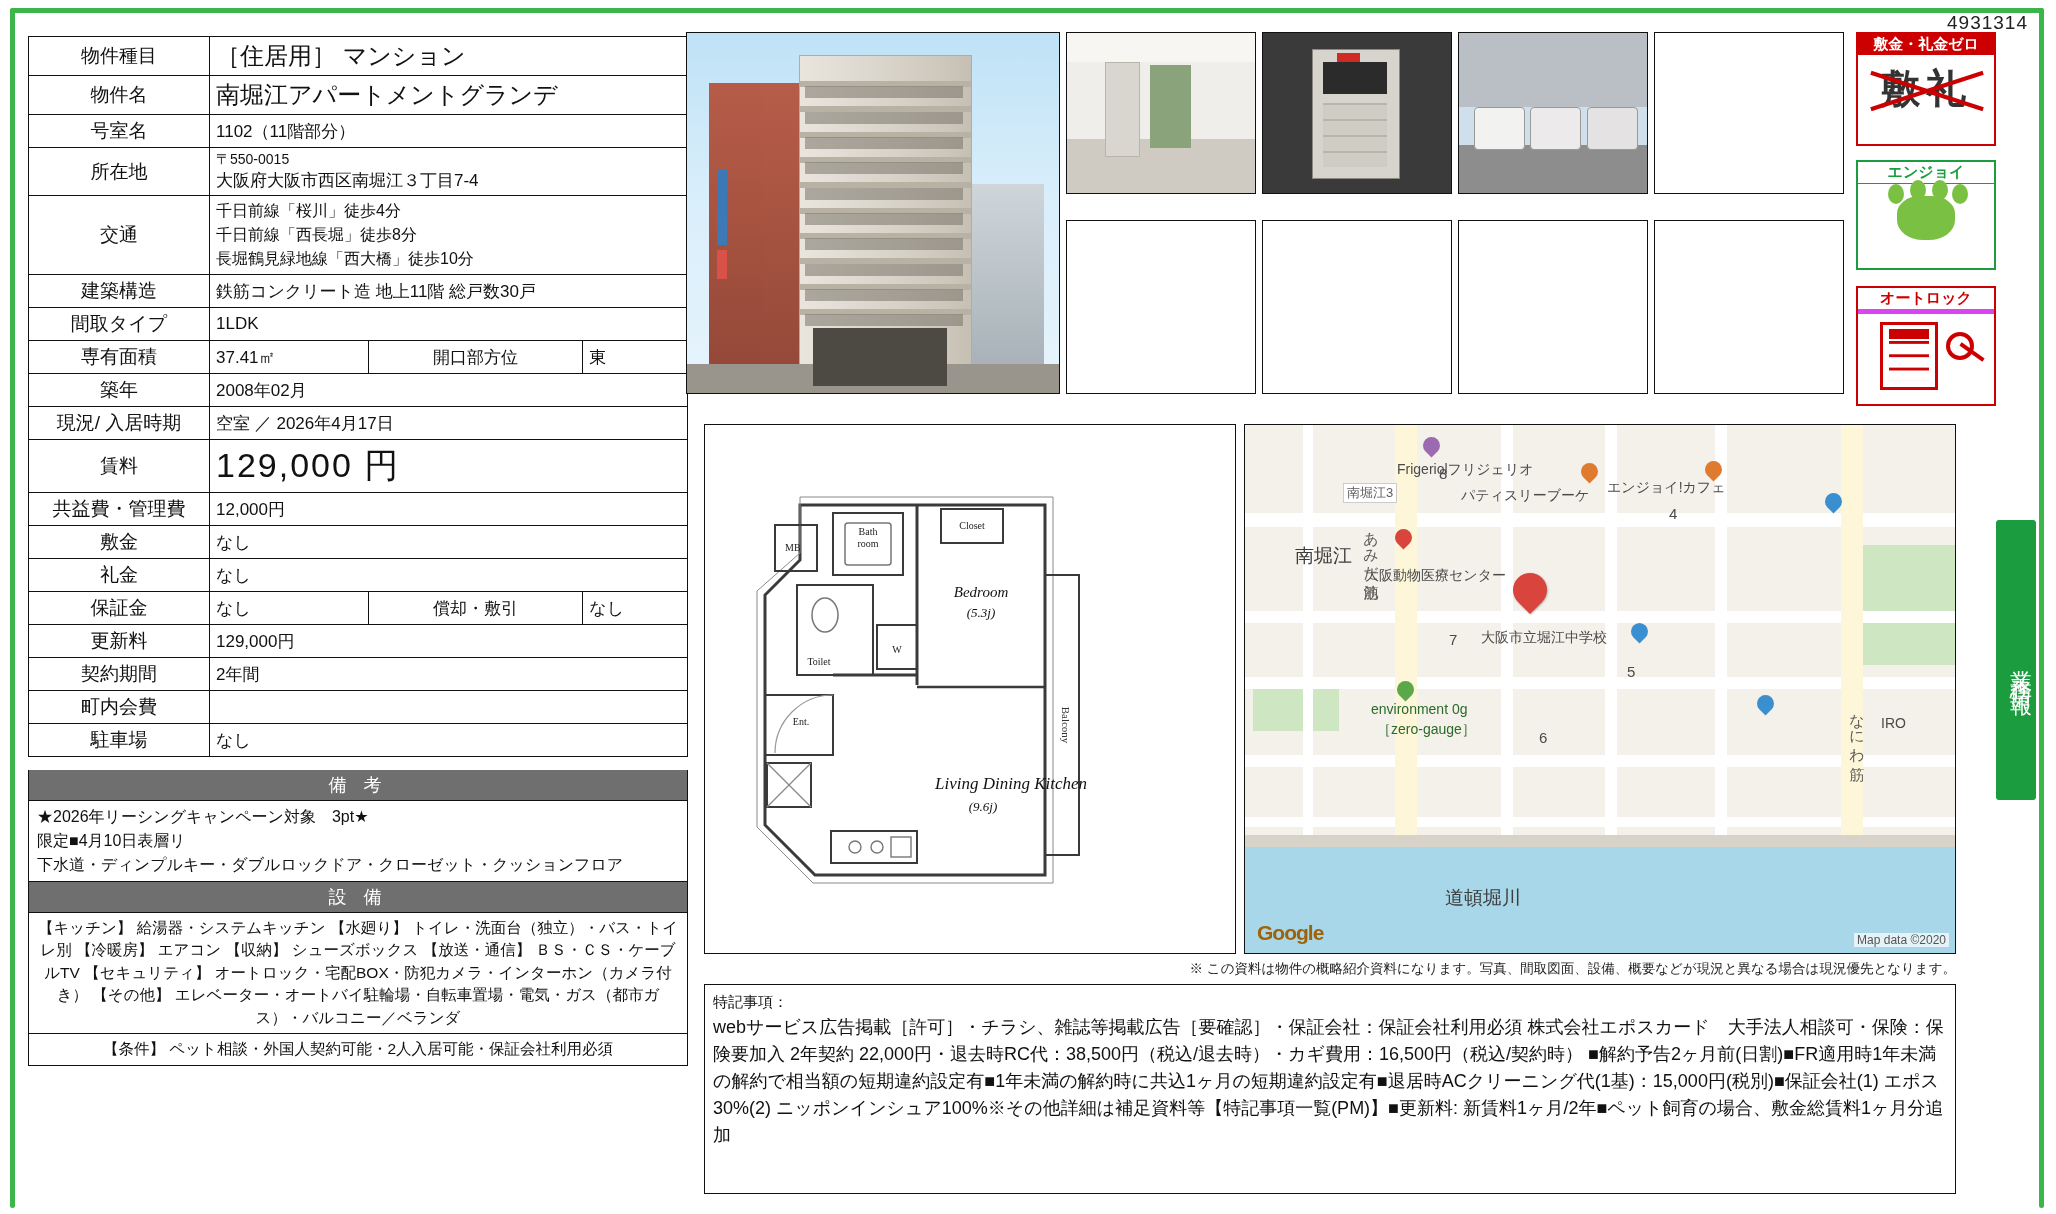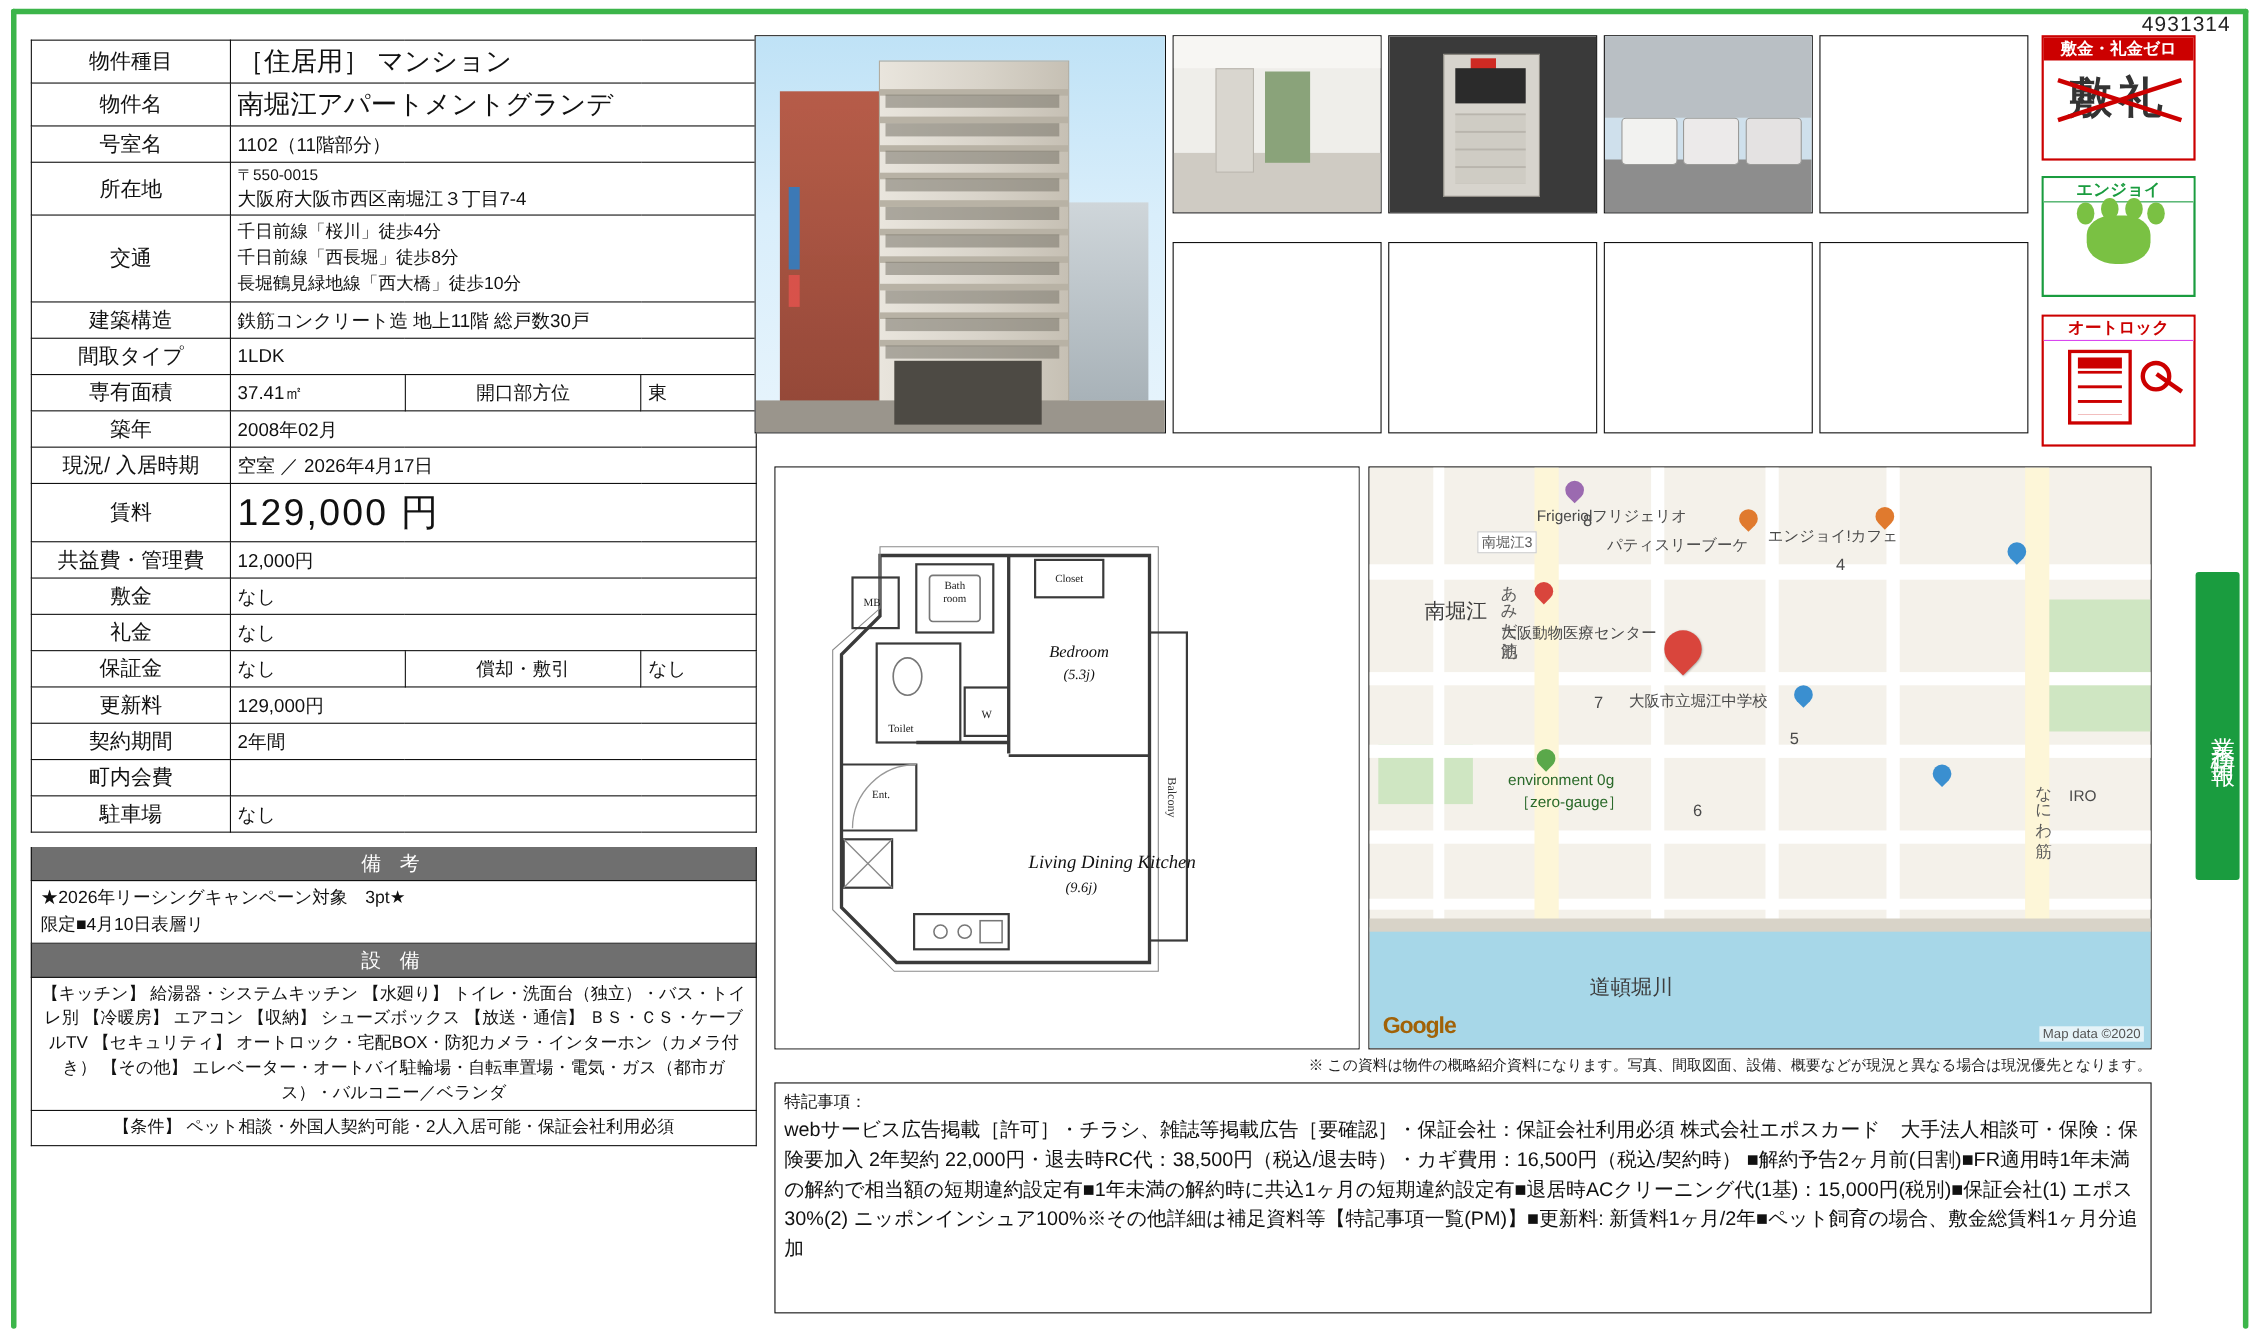--- a/index.html
+++ b/index.html
@@ -231,21 +231,21 @@
     font-size: 15px;
     font-weight: bold;
     padding: 1px 0;
     color: #fff;
   }
   .b1 { top: 32px; height: 114px; border-color: #c00; }
   .b1 .badge-title { background: #c00; }
   .b2 { top: 160px; height: 110px; border-color: #1a9c3f; }
   .b2 .badge-title { background: #fff; color: #1a9c3f; border-bottom: 1px solid #1a9c3f;}
   .b3 { top: 286px; height: 120px; border-color: #c00; }
-  .b3 .badge-title { background: #fff; color: #c00; border-bottom: 1px solid #d946ef;}
+  .b3 .badge-title { background: #fff; color: #c00; border-bottom: 5px solid #d946ef;}
   .badge-art { position: relative; height: 72px; }
 
   .money-glyph {
     position: absolute; left: 0; right: 0; top: 6px;
     font-size: 40px; font-weight: bold; color: #333;
     letter-spacing: 6px;
   }
   .slash {
     position: absolute; left: 10px; top: 34px;
     width: 118px; height: 4px; background: #c00;
@@ -504,20 +504,21 @@
       <td class="val-mid" colspan="3">なし</td>
     </tr>
   </tbody>
     </table>
 
   <div id="left-stack" style="top: 770px; border-radius: 30px;">
     <div class="sec-head">備  考</div>
     <div class="sec-body remarks-body">
       <div>★2026年リーシングキャンペーン対象　3pt★</div>
       <div>限定■4月10日表層リ</div>
+      <div>下水道・ディンプルキー・ダブルロックドア・クローゼット・クッションフロア</div>
     </div>
     <div class="sec-head">設  備</div>
     <div class="sec-body center">【キッチン】 給湯器・システムキッチン 【水廻り】 トイレ・洗面台（独立）・バス・トイレ別 【冷暖房】 エアコン 【収納】 シューズボックス 【放送・通信】 ＢＳ・ＣＳ・ケーブルTV 【セキュリティ】 オートロック・宅配BOX・防犯カメラ・インターホン（カメラ付き） 【その他】 エレベーター・オートバイ駐輪場・自転車置場・電気・ガス（都市ガス）・バルコニー／ベランダ</div>
     <div class="sec-body center">【条件】 ペット相談・外国人契約可能・2人入居可能・保証会社利用必須</div>
   </div>
 
   <div class="photo photo-main">
     <div class="bld-sky"></div>
     <div class="bld-left">
       <div class="bld-sign"></div>

